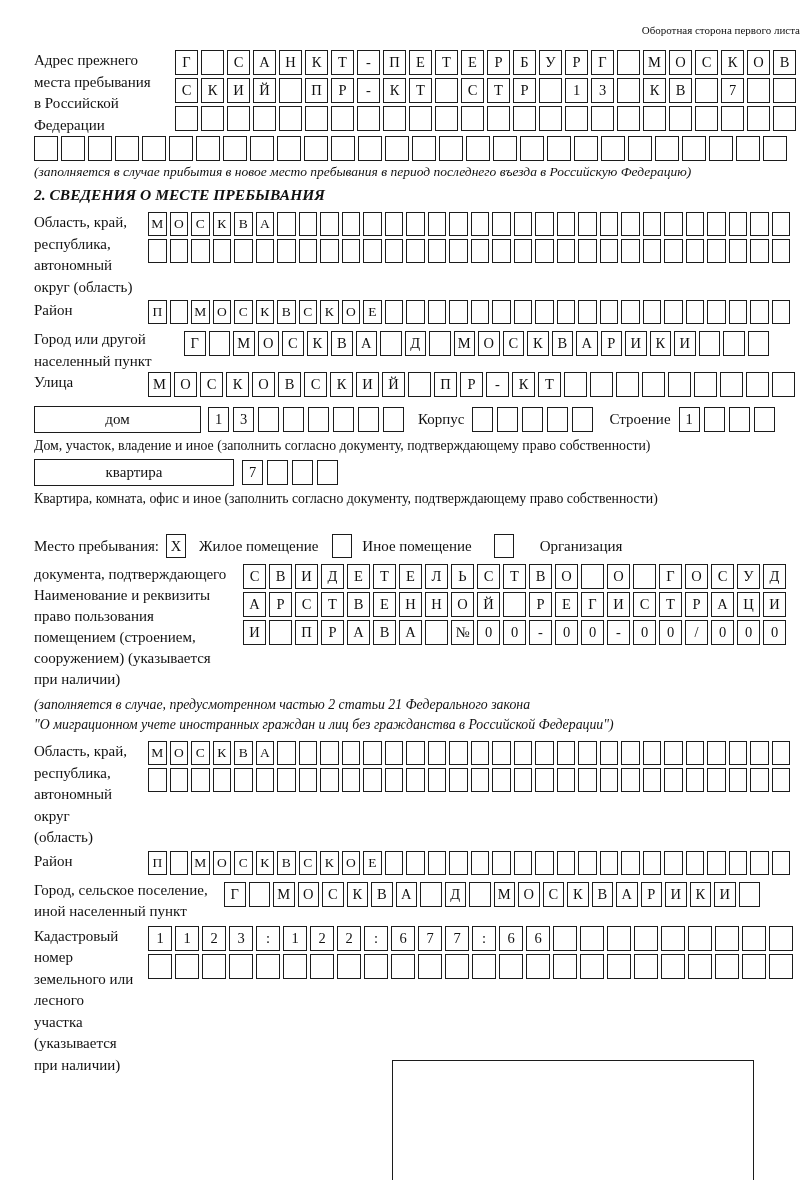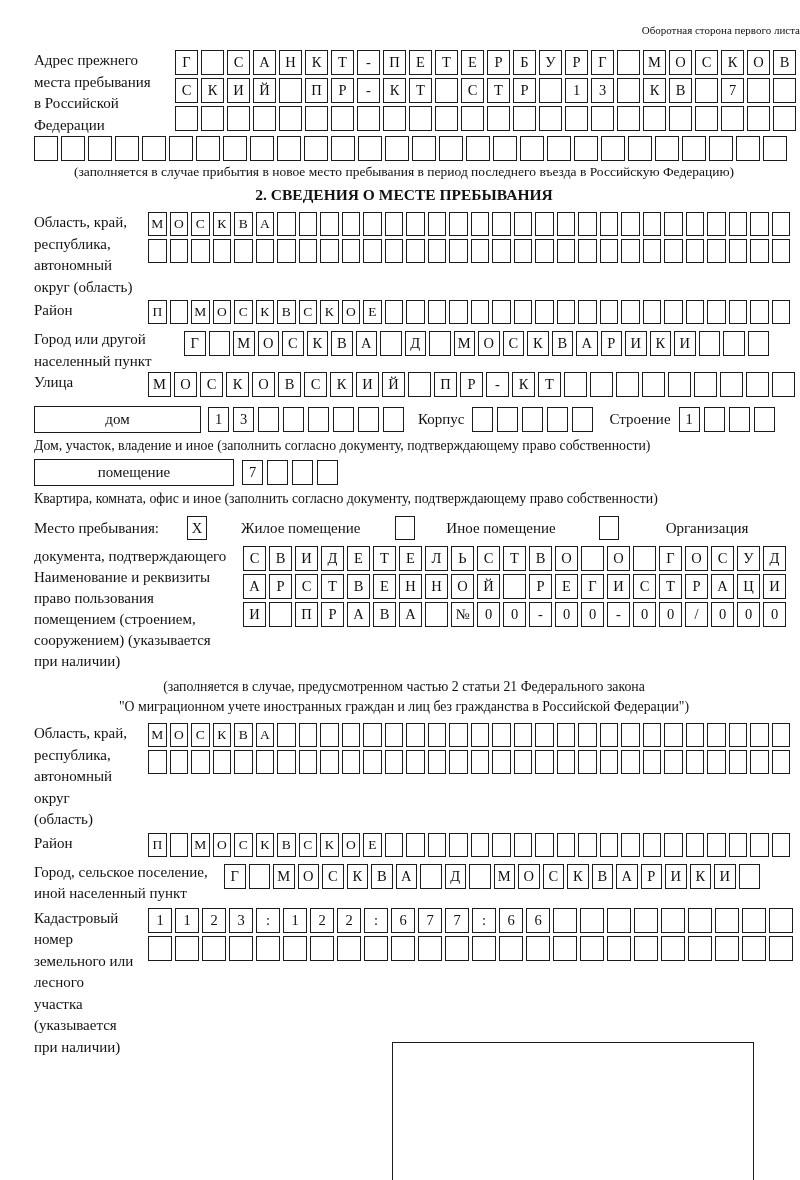--- a/index.html
+++ b/index.html
@@ -26,39 +26,39 @@
   .r-a  .cell { width:23px; }
   .r-f  .cell { width:24px; }
   .r-n  .cell { width:18.5px; height:24px; font-size:13.5px; }
   .r-g1 .cell { width:21.5px; }
   .r-g2 .cell { width:21.5px; }
   .r-d  .cell { width:23px; }
   .r-k  .cell { width:24px; }
   .r-s  .cell { width:21px; }
   .g4 { gap:4px; }
 
-  .centerblock { width:740px; text-align:center; }
+  .centerblock { width:740px; text-align:left;font-style:italic; }
   .note { font-size:13.5px; margin-top:3px; }
   .sect-title { font-size:15.5px; font-weight:bold; margin-top:6px; margin-bottom:8px; }
 
   .caption { font-size:13.8px; margin-top:3px; margin-bottom:5px; }
 
   .bigbox {
     border:1.6px solid #1c1c1c; height:27px; flex:none;
     display:flex; align-items:center; justify-content:center; font-size:15px;
   }
   .dombox { width:167px; margin-right:7px; }
   .kvbox  { width:200px; margin-right:8px; }
   .inline-lbl { font-size:15px; line-height:27px; flex:none; }
 
   .cb {
     flex:none; width:20px; height:24px; border:1.6px solid #1c1c1c;
     display:inline-flex; align-items:center; justify-content:center; font-size:14.5px;
   }
-  .cbrow { display:flex; align-items:center; margin-top:9px; font-size:15px;gap:21px; }
+  .cbrow { display:flex; align-items:center; margin-top:27px; font-size:15px; }
   .hint { font-size:13.5px; margin-left:208px; margin-top:3px; }
 
   .fact-title { font-size:15.5px; font-weight:bold; text-align:center; margin-top:-10px; }
   .fine { font-size:13.8px; margin-top:5px; }
   .fine div { line-height:20px; }
 
   .stampbox {
     width:362px; height:173px; border:1.8px solid #1c1c1c;
     margin-left:358px; margin-top:-16px; background:#fff;
   }
@@ -395,21 +395,21 @@
     <div class="cells r-s g4" style="margin-top:1px;">
         <span class="cell">1</span>
         <span class="cell"></span>
         <span class="cell"></span>
         <span class="cell"></span>
       </div>
   </div>
   <div class="caption">Дом, участок, владение и иное (заполнить согласно документу, подтверждающему право собственности)</div>
 
   <div class="frow mt3">
-    <div class="bigbox kvbox">помещение</div>
+    <div class="bigbox kvbox">квартира</div>
     <div class="cells r-s g4" style="margin-top:1px;">
         <span class="cell">7</span>
         <span class="cell"></span>
         <span class="cell"></span>
         <span class="cell"></span>
       </div>
   </div>
   <div class="caption">Квартира, комната, офис и иное (заполнить согласно документу, подтверждающему право собственности)</div>
 
   <div class="cbrow">

